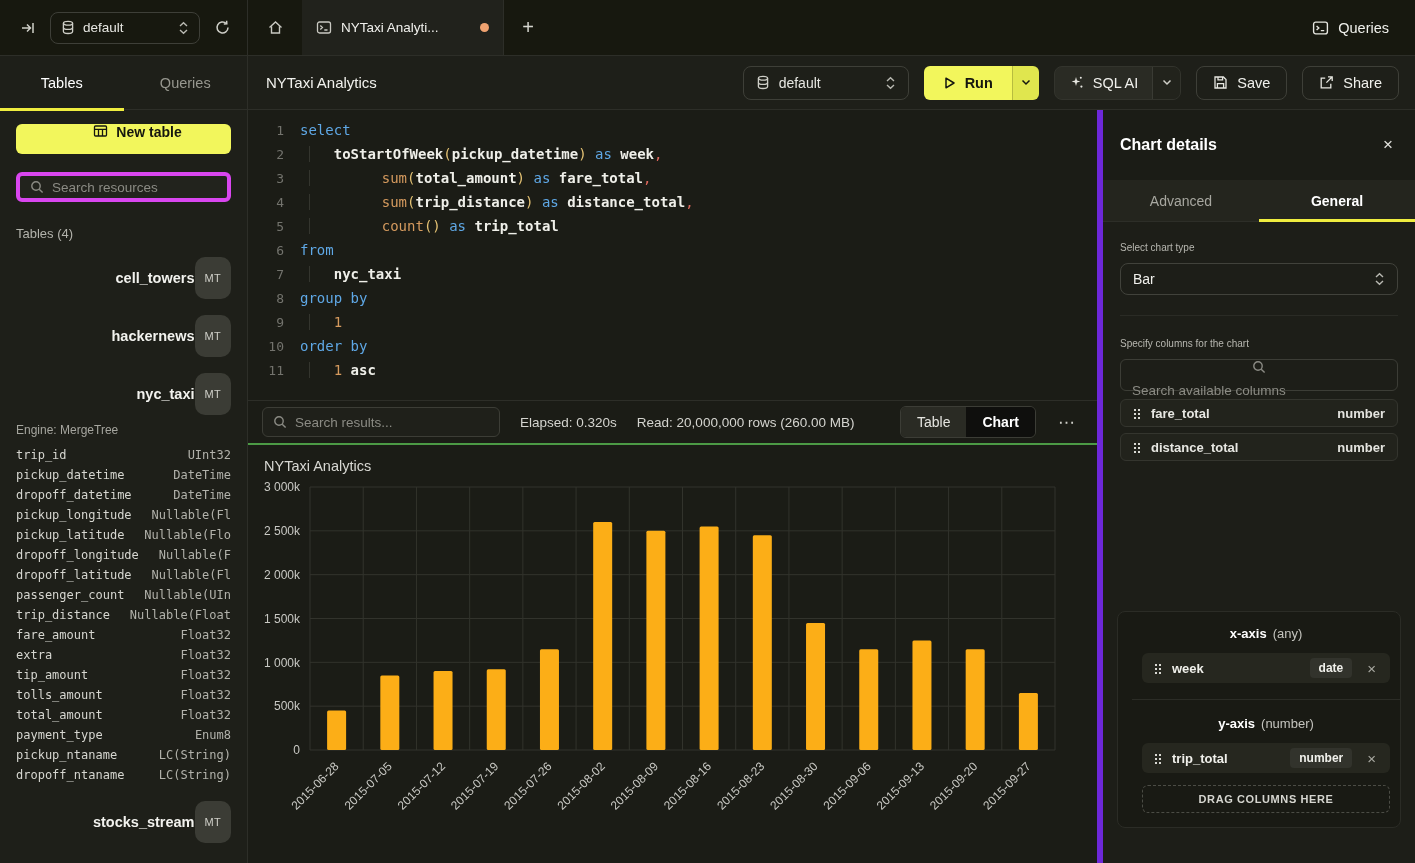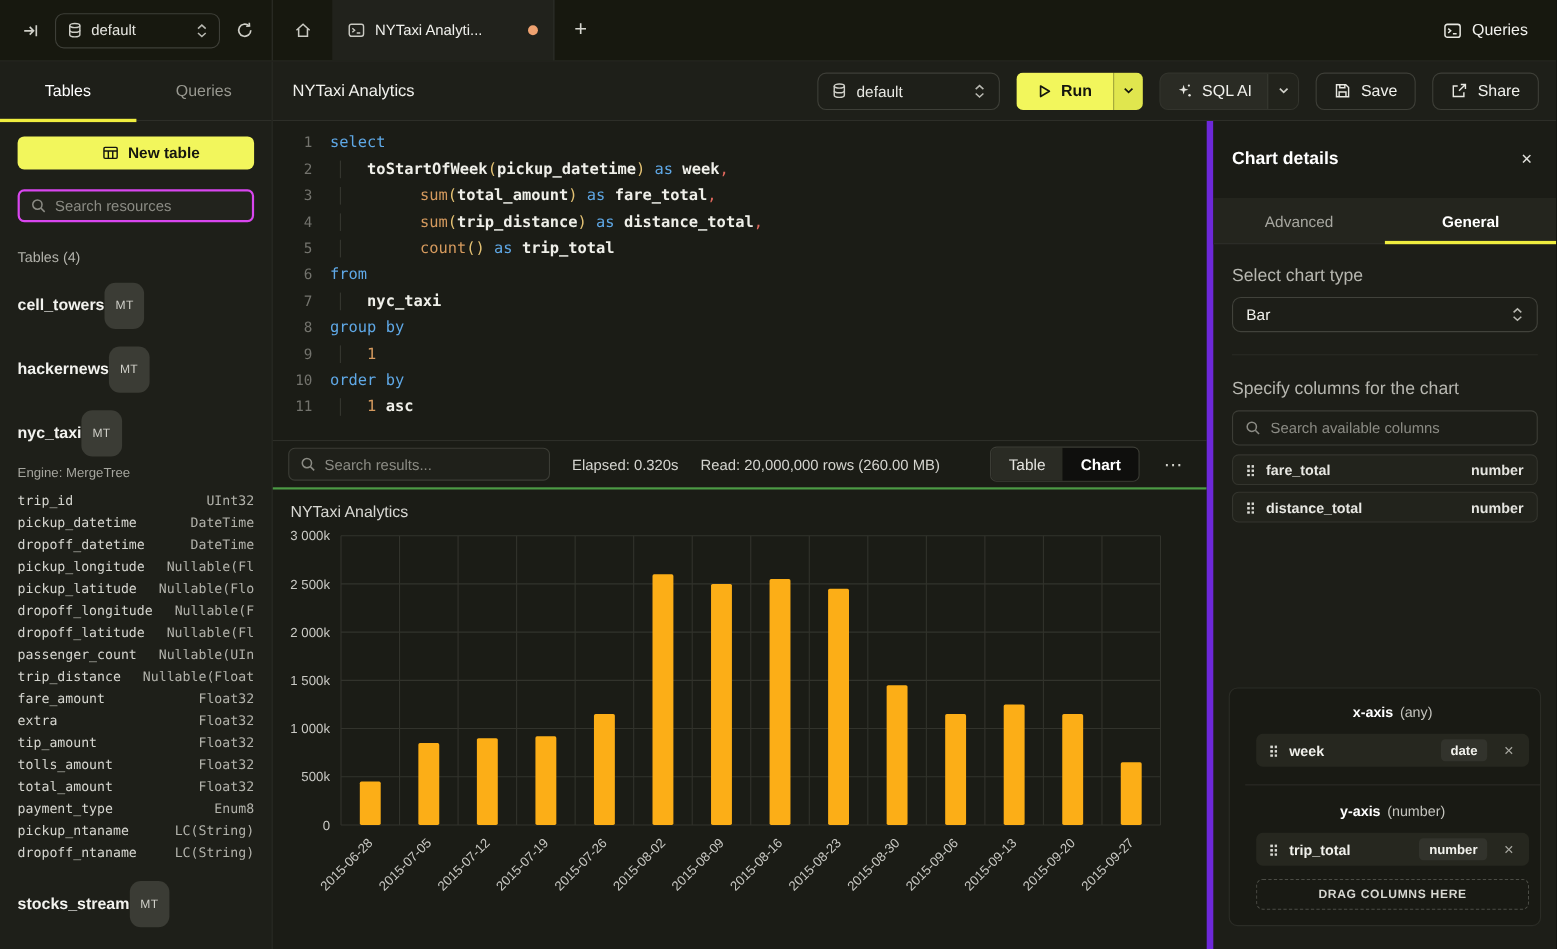--- a/index.html
+++ b/index.html
@@ -32,29 +32,29 @@
   .sidebar { position:absolute; left:0; top:56px; width:248px; bottom:0; background:#1e1f19;
              border-right:1px solid #2d2e28; overflow:hidden; }
   .side-tabs { height:54px; display:flex; border-bottom:1px solid #2d2e28; position:relative; }
   .side-tab { flex:1; display:flex; align-items:center; justify-content:center; font-size:14.5px;
               color:#97978f; cursor:pointer; position:relative; }
   .side-tab.active { color:#ffffff; font-weight:400; }
   .side-tab.active::after { content:""; position:absolute; left:0; right:0; bottom:-2px; height:3px;
                             background:#efed3f; }
   .side-body { padding:14px 16px 0 16px; }
   .newtable-btn { width:100%; height:30px; background:#f2f65c; color:#15160f; border:none; border-radius:6px;
-                  font-size:14px; font-weight:600; display:flex; align-items:center; justify-content:center;
+                  font-size:14px; font-weight:600; display:flex; align-items:flex-start; justify-content:center;
                   gap:8px; cursor:pointer; font-family:inherit;padding-left:28px; }
-  .side-search { margin-top:18px; height:30px; border:2px solid #d946ef; border-radius:6px; display:flex;
+  .side-search { margin-top:18px; height:30px; border:4px solid #d946ef; border-radius:6px; display:flex;
                  align-items:center; gap:8px; padding:0 10px; color:#8b8b84; background:rgba(255,255,255,0.02); }
   .side-search input { background:none; border:none; outline:none; color:#d8d8d2; font-size:13.5px; width:100%;
                        font-family:inherit; }
   .side-search input::placeholder { color:#8b8b84; }
   .tables-header { margin-top:24px; font-size:13px; color:#b3b3ac; }
-  .tbl-row { display:flex; align-items:center; justify-content:flex-start; margin-top:16px; cursor:pointer; }
+  .tbl-row { display:flex; align-items:center; justify-content:flex-end; margin-top:16px; cursor:pointer; }
   .tbl-name { font-size:14.5px; font-weight:600; color:#f2f2ee; }
   .mt-badge { background:#3b3c35; color:#cfcfc8; font-size:11px; font-weight:400; padding:15px 10px;
               border-radius:10px; letter-spacing:.3px; }
   .engine-line { margin-top:8px; font-size:12px; color:#a5a59e; }
   .cols-list { margin-top:8px; }
   .col-row { display:flex; justify-content:space-between; align-items:center; height:20px;
              font-family:"DejaVu Sans Mono", monospace; font-size:12px; }
   .col-name { color:#d6d6d0; }
   .col-type { color:#b2b2ab; }
 
@@ -123,27 +123,27 @@
   .rp-header { height:70px; display:flex; align-items:center; justify-content:space-between;
                padding:0 22px 0 17px; background:#1b1c16; }
   .rp-title { font-size:16px; font-weight:700; color:#ffffff; }
   .rp-close { color:#e3e3de; font-size:17px; cursor:pointer; }
   .rp-tabs { height:42px; display:flex; background:#24251e; border-bottom:1px solid #2d2e28; position:relative; }
   .rp-tab { flex:1; display:flex; align-items:center; justify-content:center; font-size:14px; color:#a7a7a0;
             cursor:pointer; position:relative; }
   .rp-tab.active { color:#ffffff; font-weight:600; }
   .rp-tab.active::after { content:""; position:absolute; left:0; right:0; bottom:-1px; height:3px; background:#efed3f; }
   .rp-section { padding:20px 17px 0 17px; }
-  .rp-label { font-size:16px; color:#b7b7b0; }
+  .rp-label { font-size:10px; color:#b7b7b0; }
   .rp-select { margin-top:10px; height:32px; border:1px solid #41423b; border-radius:8px; display:flex;
                align-items:center; justify-content:space-between; padding:0 12px; cursor:pointer; }
   .rp-select .val { font-size:14px; color:#f0f0ec; }
   .rp-divider { margin-top:20px; border-bottom:1px solid #2a2b25; }
   .rp-search { margin-top:10px; height:32px; border:1px solid #3c3d36; border-radius:6px; display:flex;
-               align-items:center; gap:9px; padding:0 11px; color:#8b8b84; }
+               align-items:center; gap:9px; padding:0 11px; color:#8b8b84;flex-direction:column; }
   .rp-search input { background:none; border:none; outline:none; color:#d8d8d2; font-size:13.5px; width:100%;
                      font-family:inherit; }
   .rp-search input::placeholder { color:#8b8b84; }
   .chip { height:28px; border:1px solid #34352e; background:#22231c; border-radius:6px; display:flex;
           align-items:center; gap:11px; padding:0 12px; margin-top:6px; cursor:grab; }
   .chip .chip-name { flex:1; font-size:13px; font-weight:600; color:#ececе7; }
   .chip .chip-type { font-size:13px; font-weight:600; color:#e4e4df; }
   .drag-dots { width:7px; height:11px; flex:none;
                background-image:radial-gradient(circle, #d9d9d3 1.1px, transparent 1.4px);
                background-size:4px 4px; background-position:0 0; }

